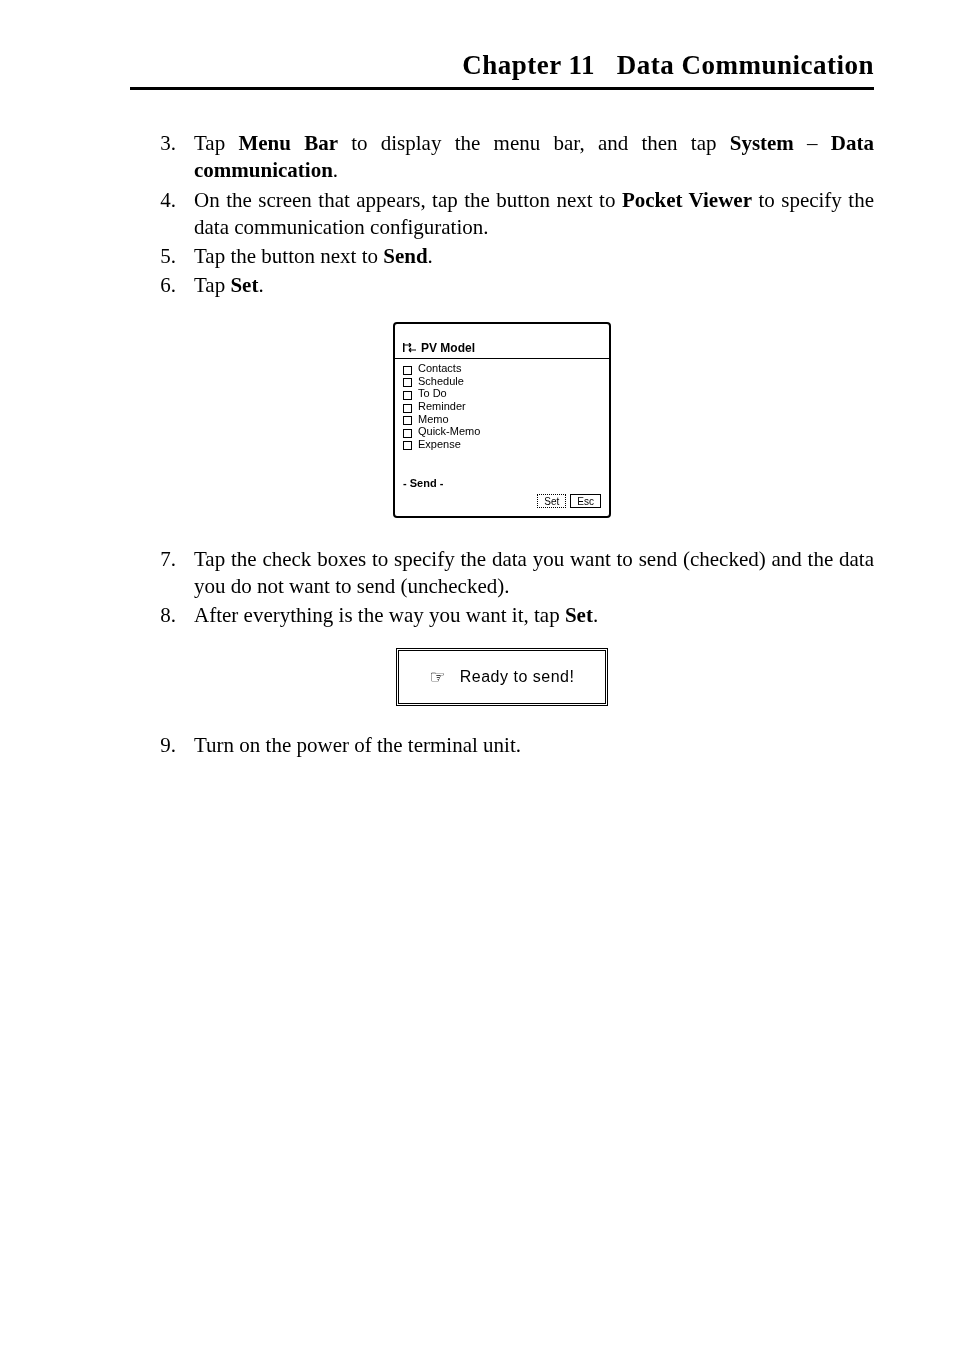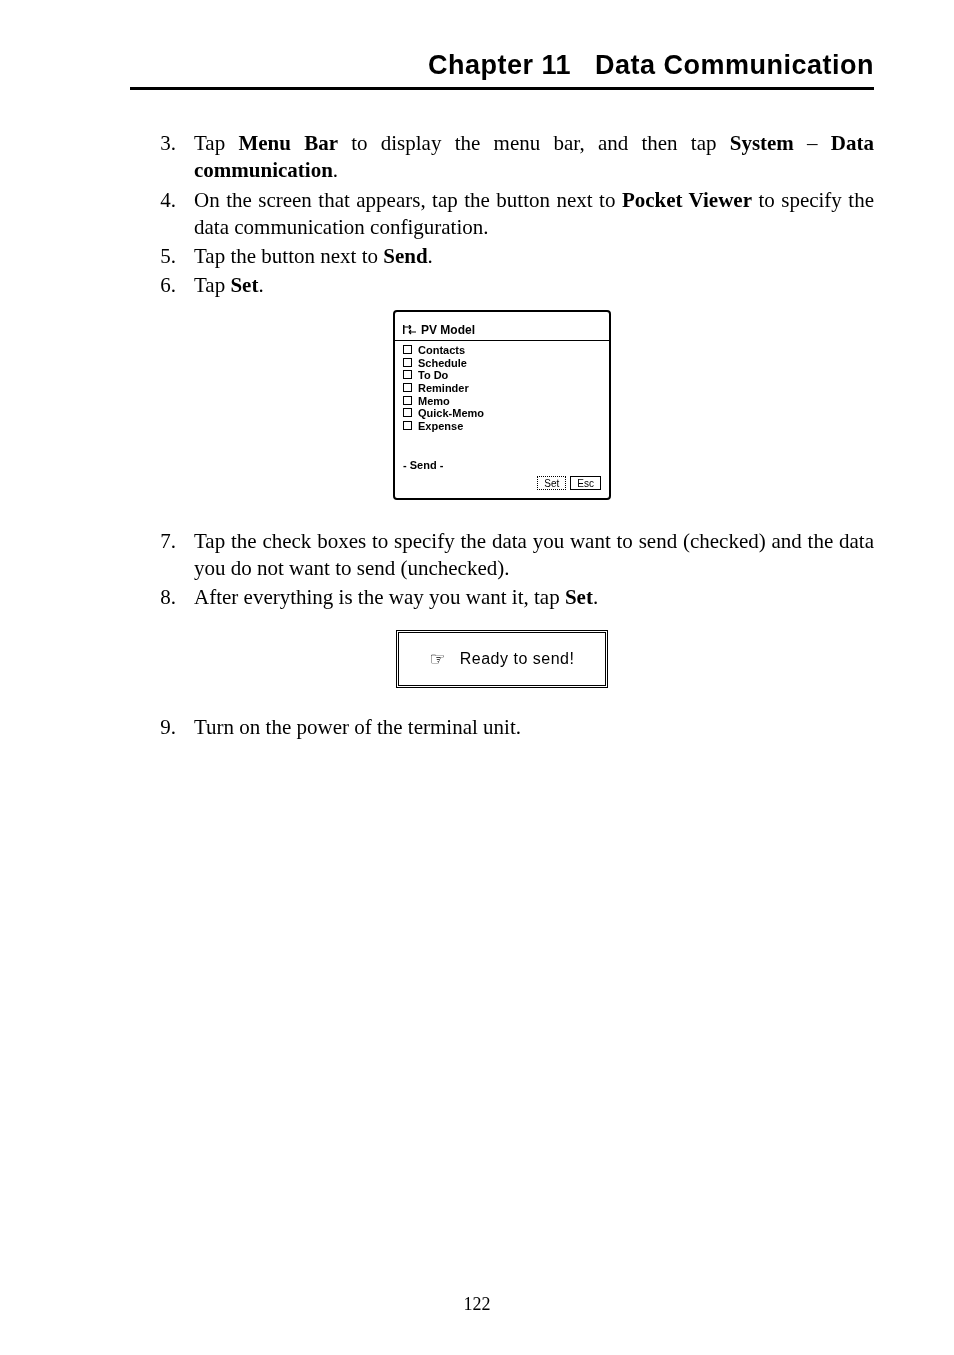--- a/index.html
+++ b/index.html
@@ -13,21 +13,21 @@
     box-sizing: border-box;
   }
   .page {
     padding: 50px 80px 40px 130px;
     box-sizing: border-box;
     position: relative;
     min-height: 1355px;
   }
   .chapter-header {
     text-align: right;
-    font-family: Liberation Sans, sans-serif;
+    font-family: Liberation Serif, serif;
     font-weight: 900;
     font-size: 27px;
     letter-spacing: 0.5px;
     padding-bottom: 6px;
     border-bottom: 3px solid #000;
     margin-bottom: 40px;
   }
   .instructions {
     font-size: 21px;
     line-height: 1.3;
@@ -43,25 +43,25 @@
     flex: 0 0 auto;
   }
   .step .body {
     flex: 1 1 auto;
     text-align: justify;
   }
   .bold { font-weight: bold; }
 
   
   .device-screen-1 {
-    margin: 10px auto 28px auto;
+    margin: 22px auto 28px auto;
     width: 218px;
     border: 2px solid #000;
     border-radius: 4px;
-    padding: 12px 8px 8px 8px;
+    padding: 18px 8px 8px 8px;
     font-family: Verdana, Geneva, sans-serif;
     font-size: 12px;
     line-height: 1.05;
     color: #000;
     box-sizing: border-box;
   }
   .device-screen-1 .title-row {
     font-weight: bold;
     font-size: 12px;
     margin-bottom: 4px;
@@ -74,25 +74,24 @@
     font-weight: normal;
     letter-spacing: -1px;
     font-size: 11px;
   }
   .device-screen-1 .title-sep {
     border-top: 1px solid #000;
     margin: 0 -8px 4px -8px;
   }
   .device-screen-1 .opt-row {
     display: flex;
-    align-items: flex-start;
+    align-items: flex-end;
     gap: 6px;
     font-size: 11px;
     margin-bottom: 1px;
-    font-weight: bold;
   }
   .device-screen-1 .chk {
     width: 9px;
     height: 9px;
     border: 1px solid #000;
     box-sizing: border-box;
     display: inline-block;
   }
   .device-screen-1 .mode-label {
     font-weight: bold;
@@ -256,14 +255,13 @@
     </div>
 
     <div class="step">
       <div class="num">9.</div>
       <div class="body">Turn on the power of the terminal unit.</div>
     </div>
 
 
   </div>
 
-  <div class="page-number">122</div>
 </div>
 
 </body></html>

